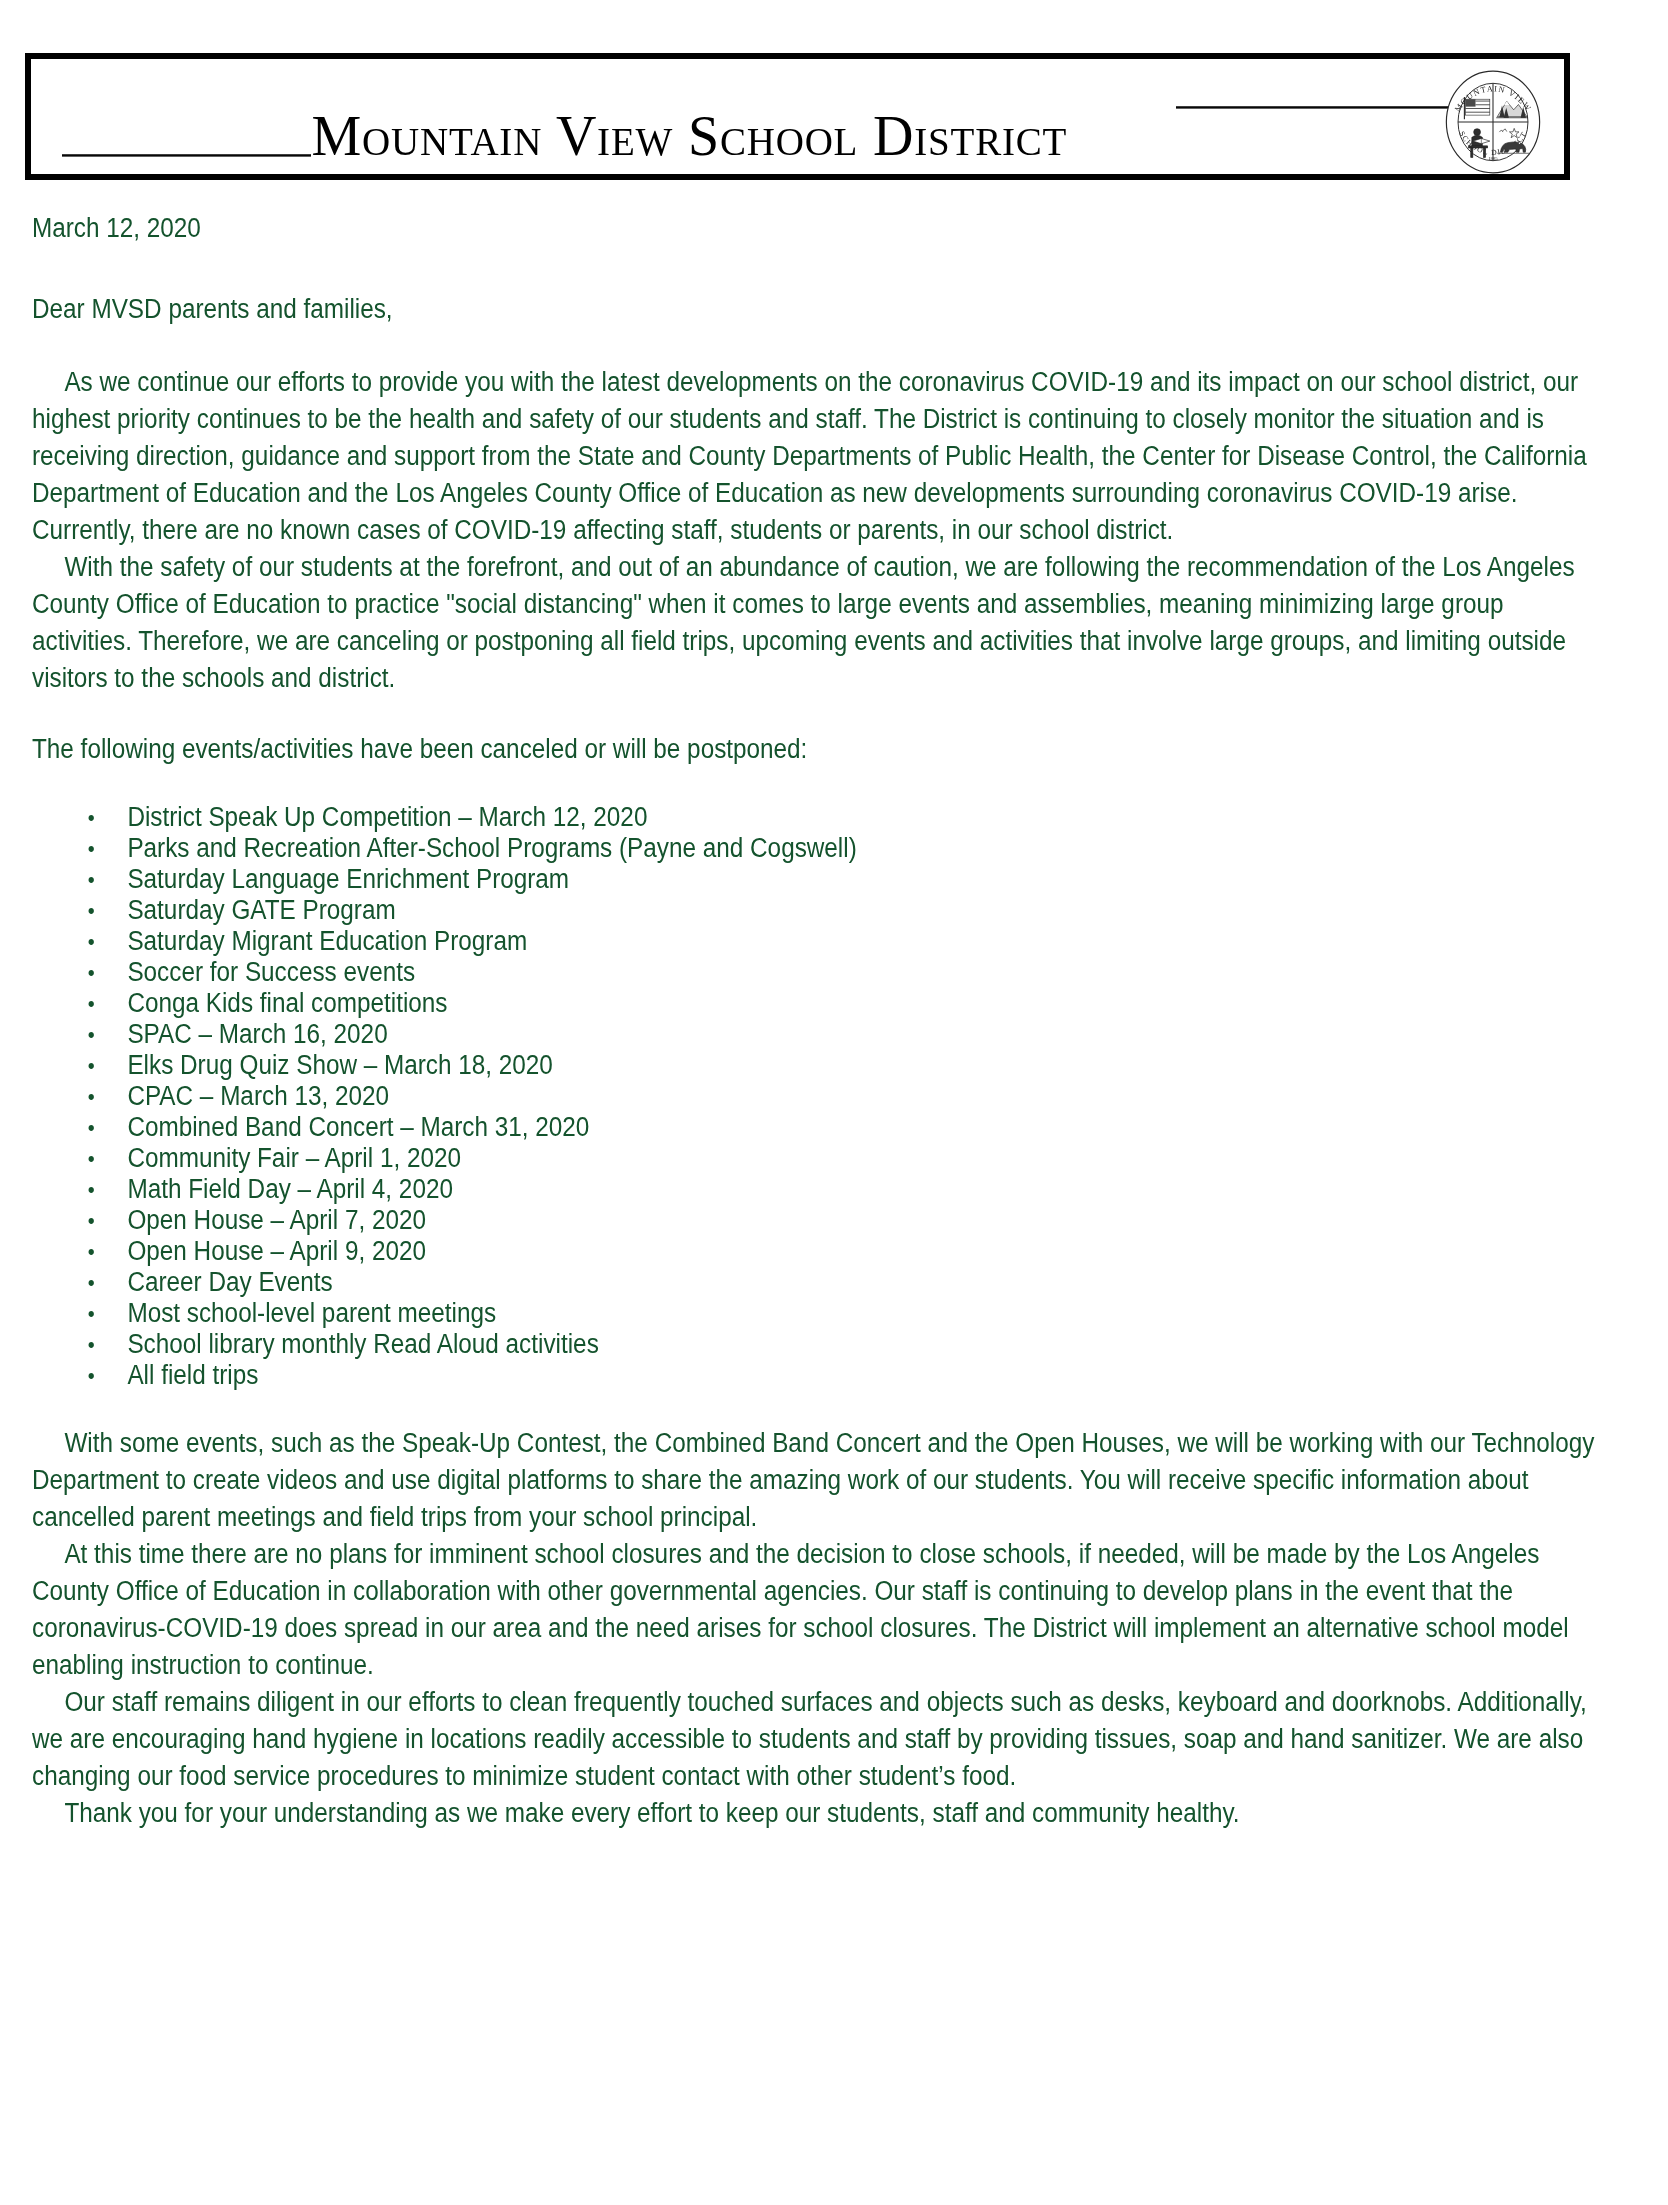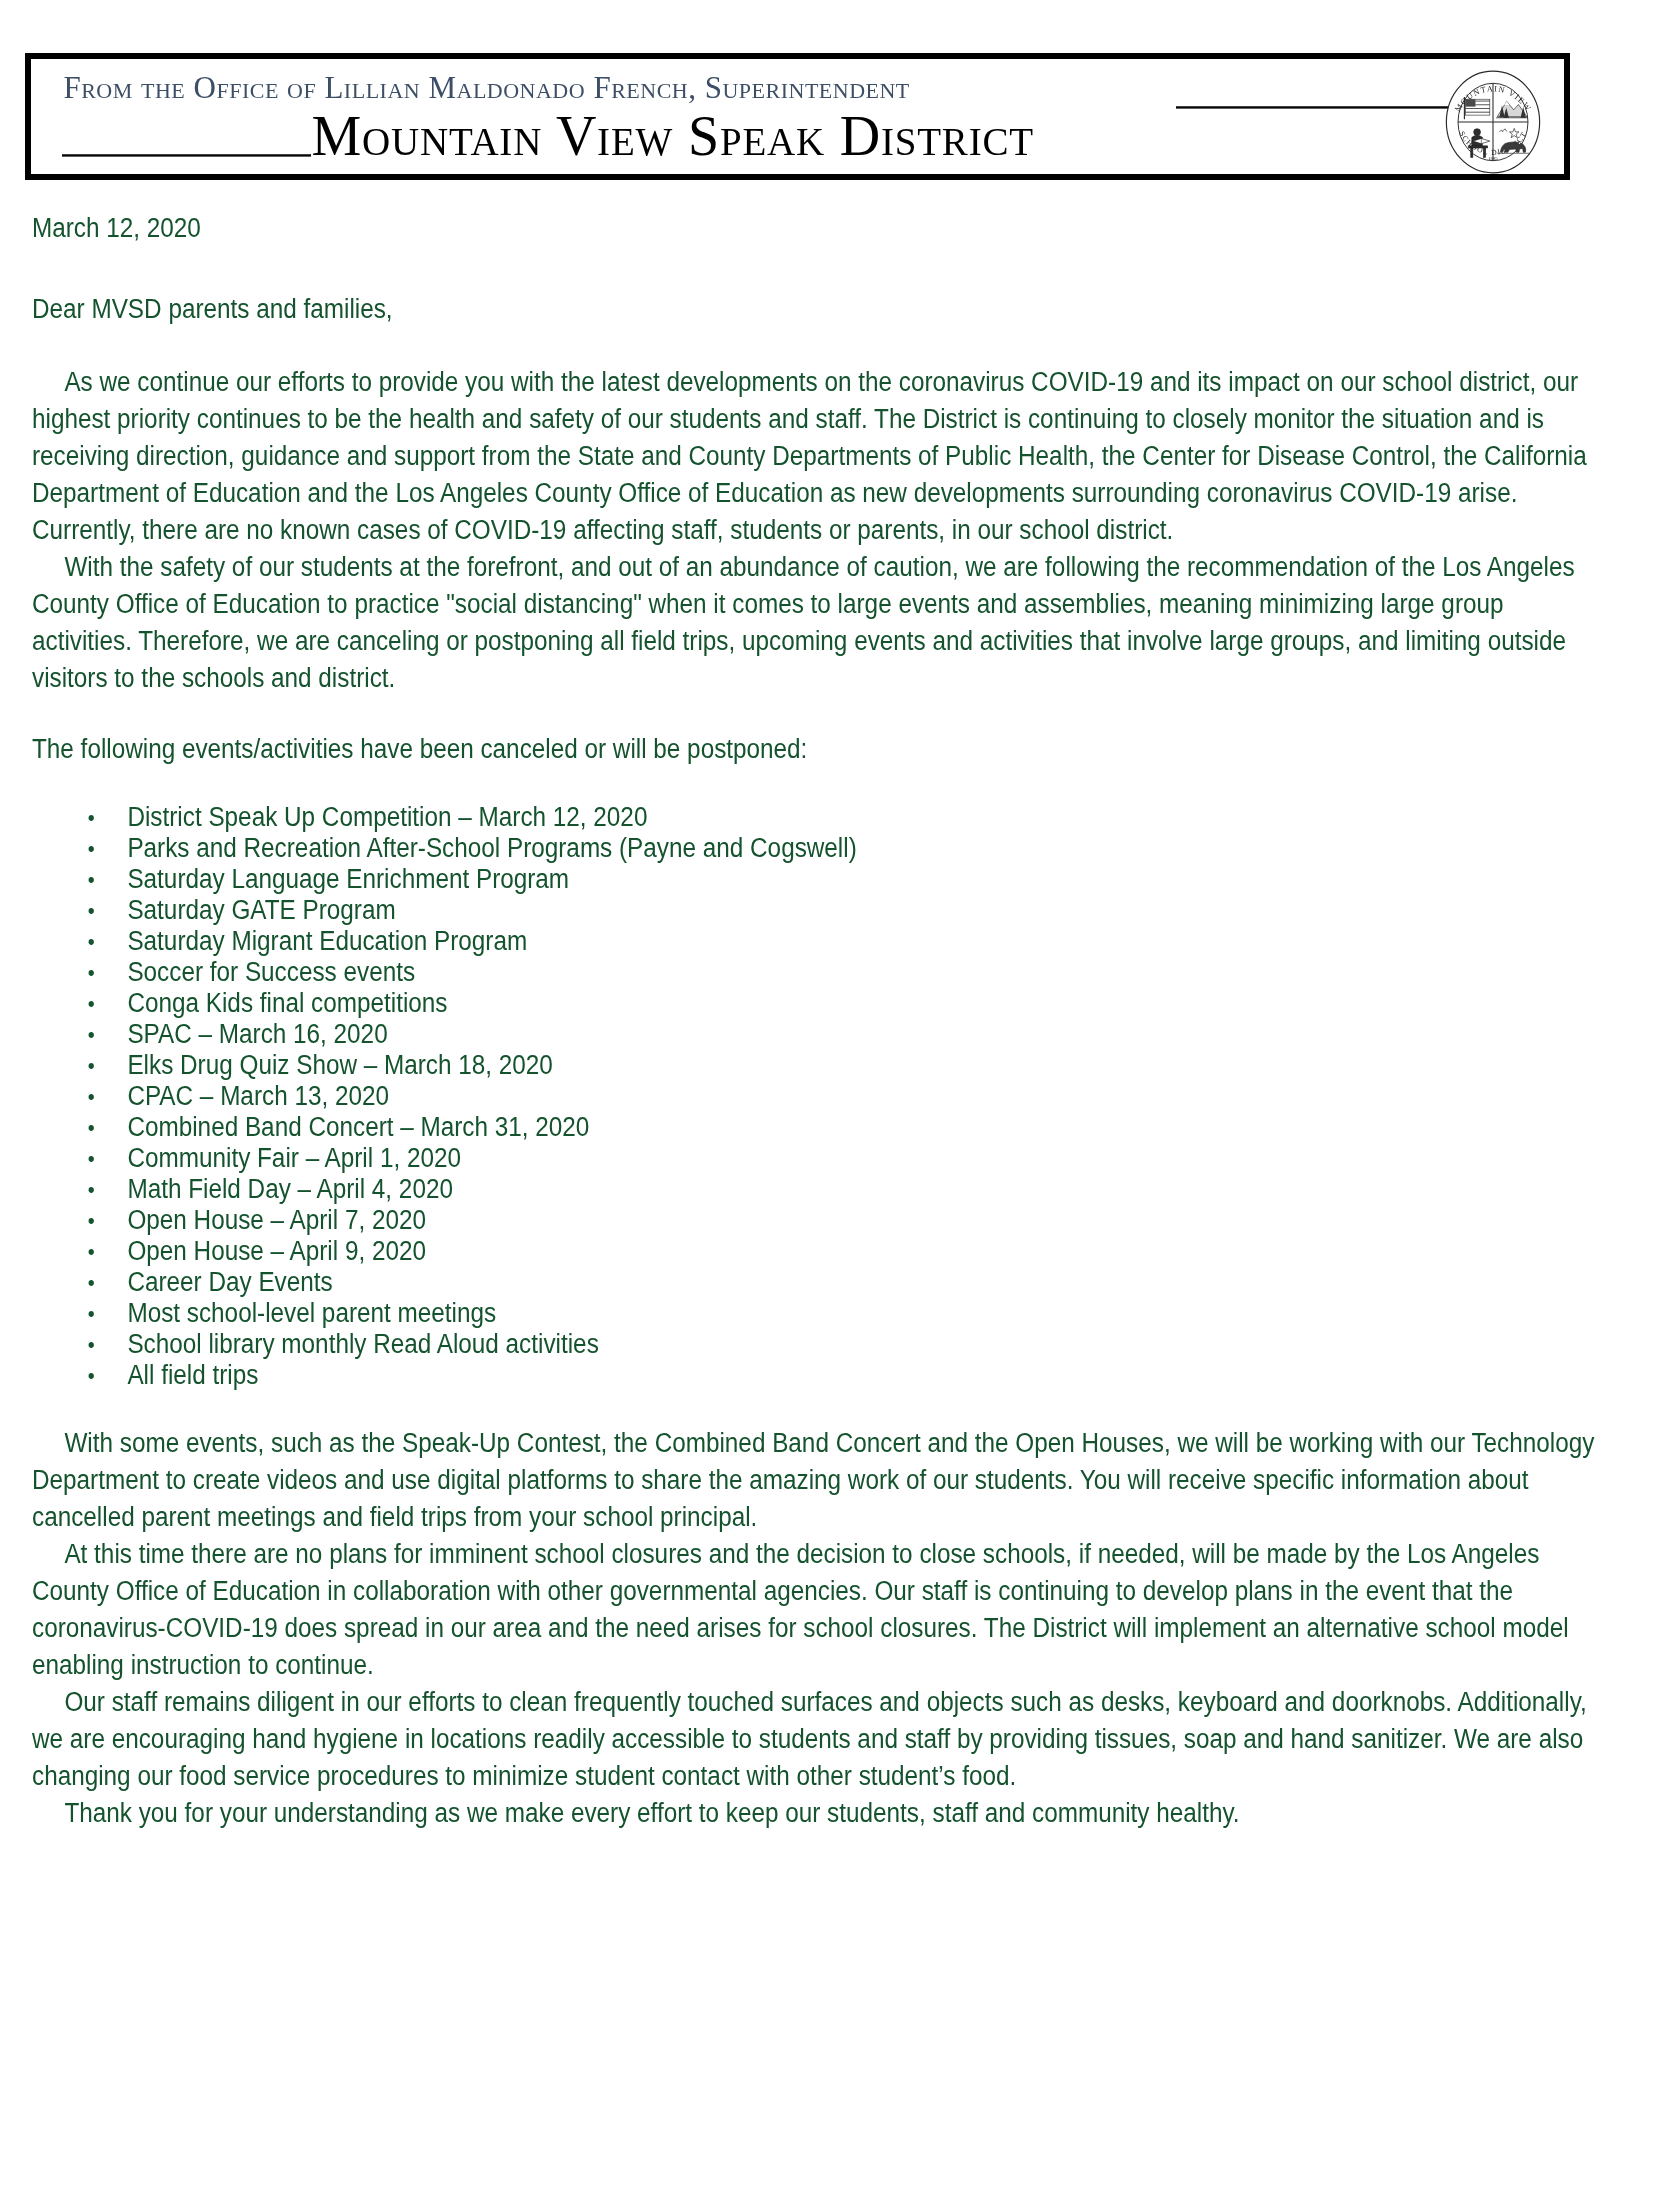--- a/index.html
+++ b/index.html
@@ -133,26 +133,25 @@
     font-size: 22px;
     line-height: 31px;
   }
 </style>
 </head>
 <body>
 
 <div class="letterhead">
   <div class="lh-inner">
 
-    <div class="lh-from">From the Office of Lillian Maldonado French, Superintendent</div>
 
     <div class="lh-rule-top"></div>
     <div class="lh-rule-left"></div>
 
-    <div class="lh-title">Mountain View Speak District</div>
+    <div class="lh-title">Mountain View School District</div>
 
     <div class="seal">
       <svg viewBox="0 0 200 210" xmlns="http://www.w3.org/2000/svg">
         <defs>
           <path id="arcTop" d="M 26,112 A 76,84 0 0 1 174,112" fill="none"></path>
           <path id="arcBot" d="M 28,104 A 74,82 0 0 0 172,104" fill="none"></path>
         </defs>
 
         <ellipse cx="100" cy="105" rx="88" ry="96" fill="#ffffff" stroke="#2a2a2a" stroke-width="2.2"></ellipse>
         <ellipse cx="100" cy="105" rx="66" ry="73" fill="#ffffff" stroke="#2a2a2a" stroke-width="1.8"></ellipse>

